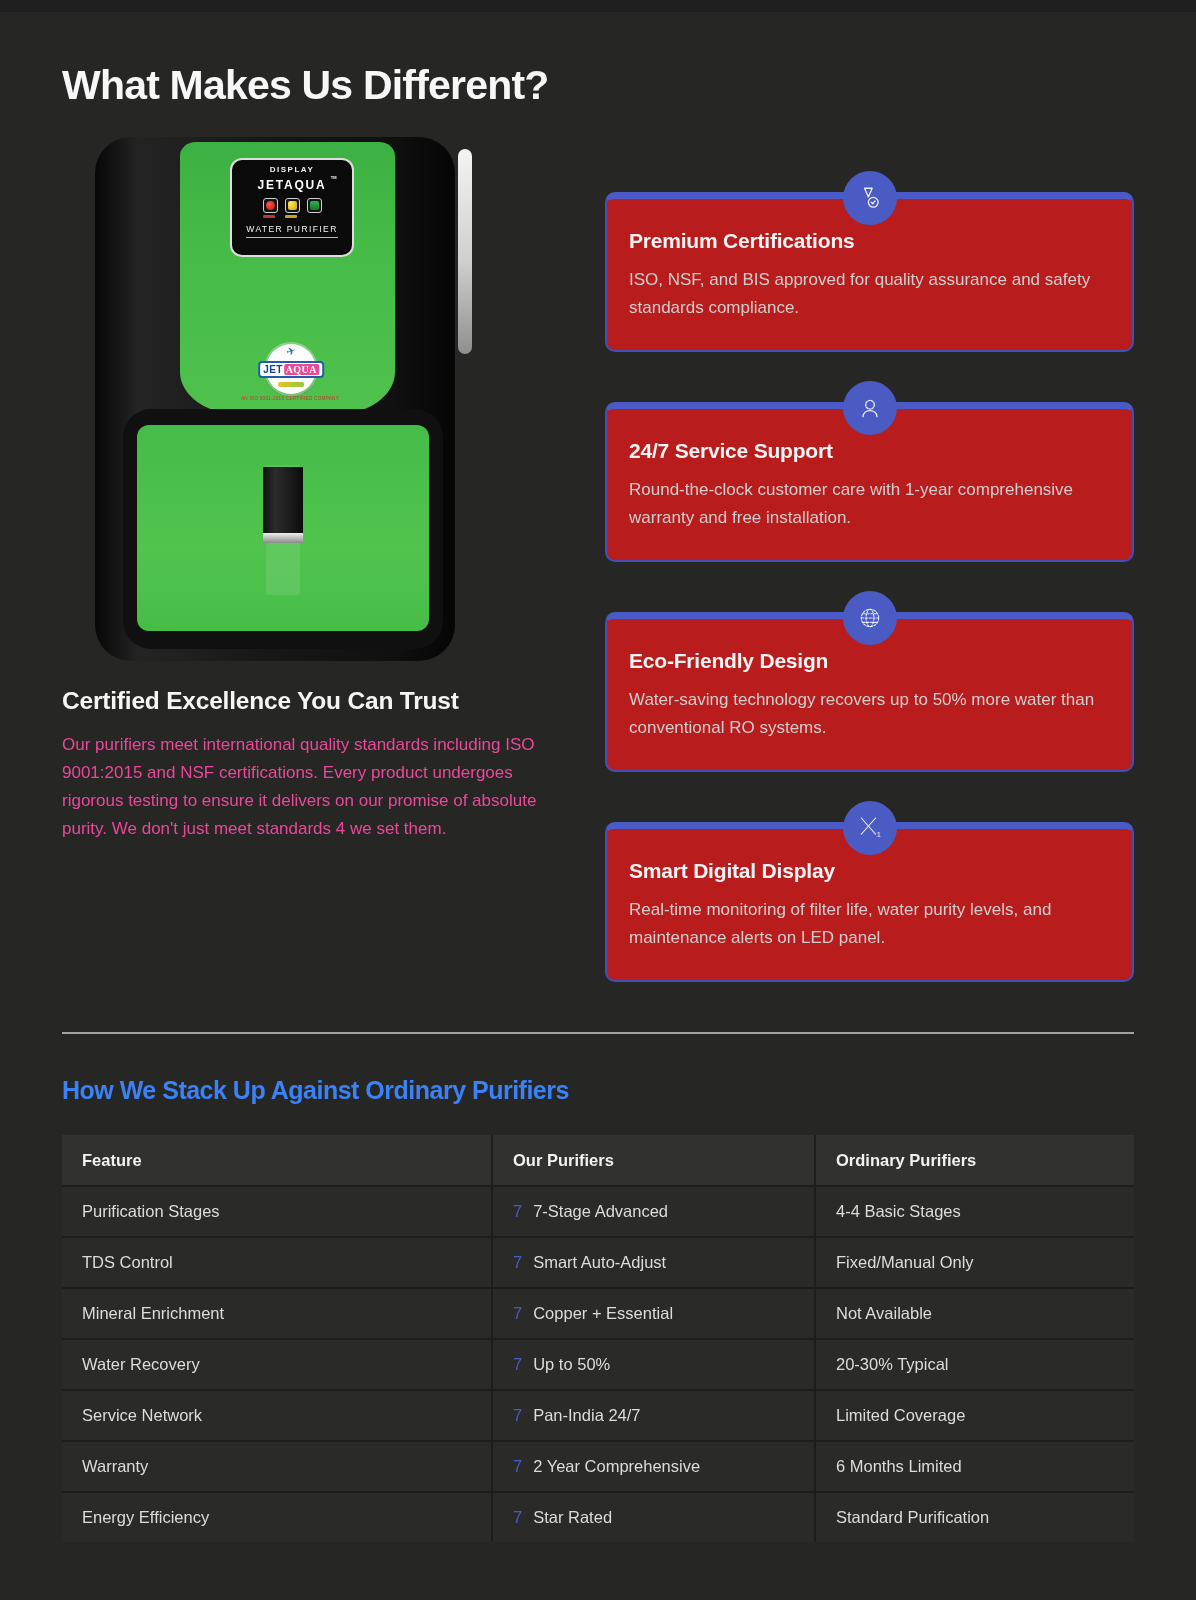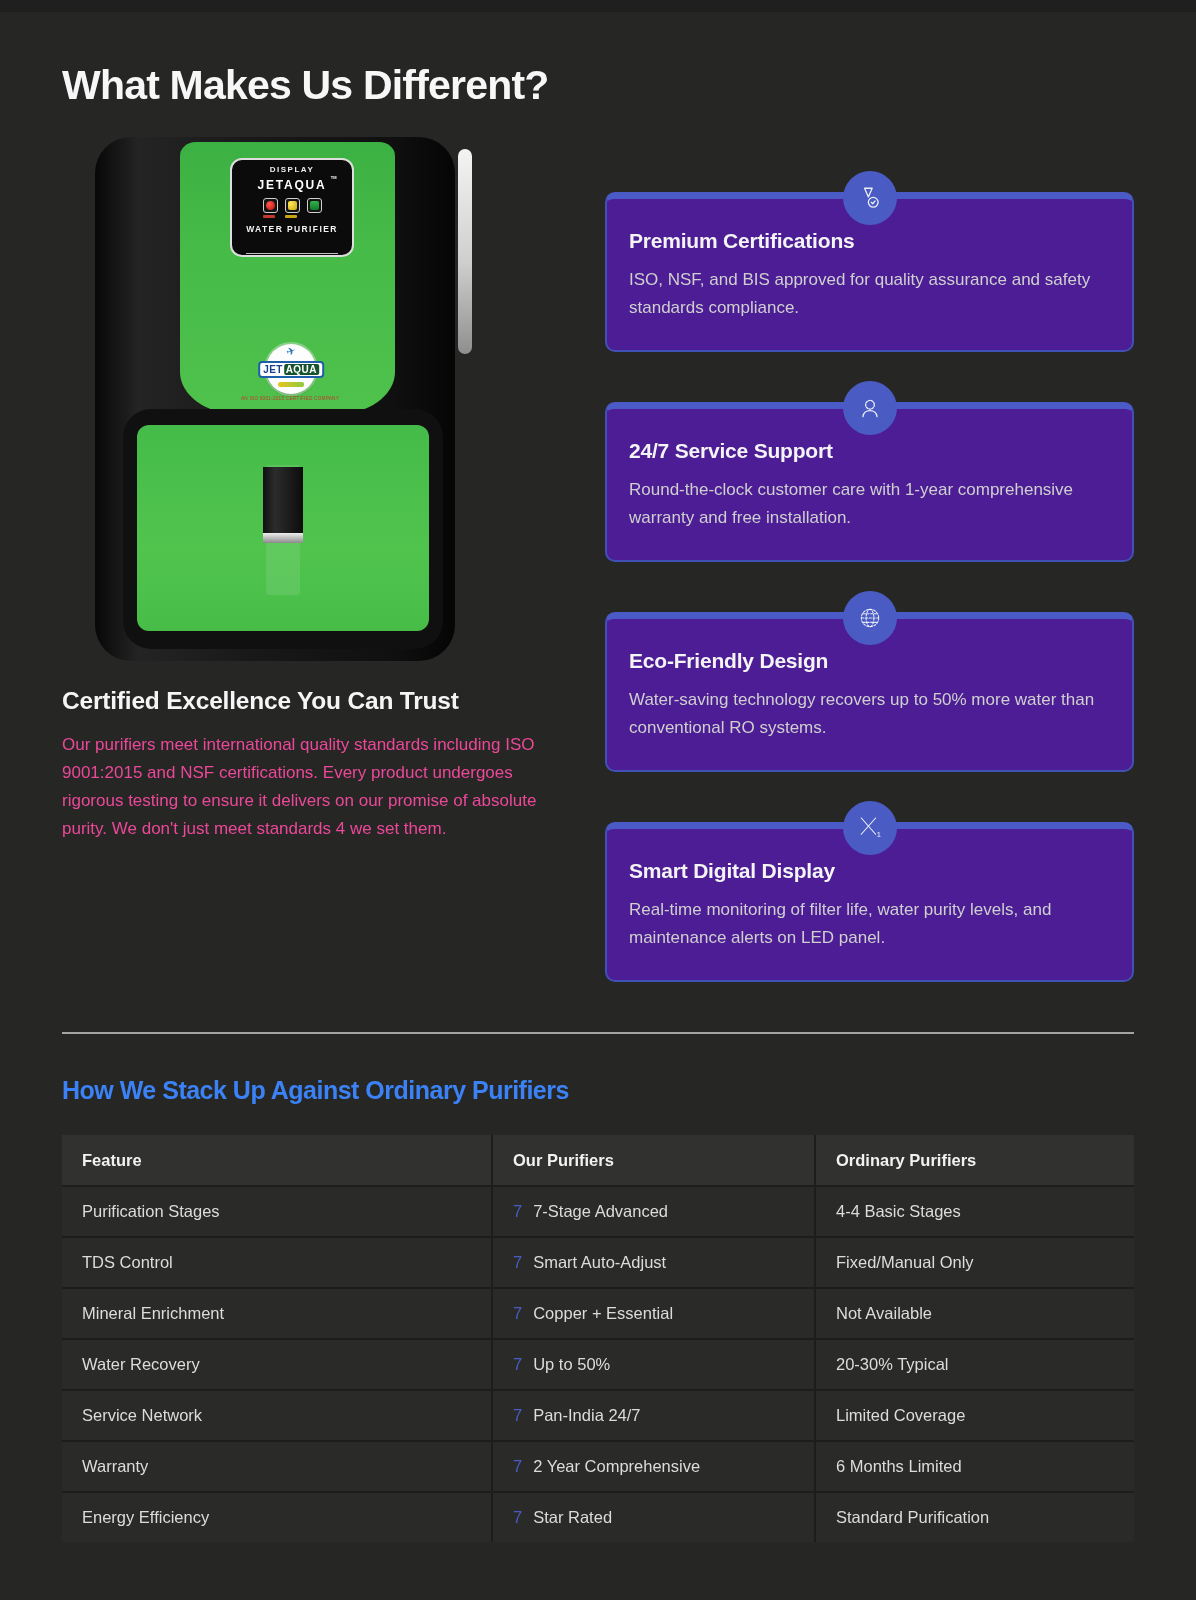--- a/index.html
+++ b/index.html
@@ -46,37 +46,37 @@
   .pf-display-label { font-size:8px; font-weight:bold; letter-spacing:1.5px; color:#eee; }
   .pf-brand { margin-top:4px; font-size:12px; font-weight:bold; letter-spacing:1.8px; color:#fff; position:relative; }
   .pf-brand .tm { position:absolute; top:-3px; right:-10px; font-size:4px; letter-spacing:0; }
   .pf-leds { display:flex; gap:7px; margin-top:6px; }
   .pf-led { width:15px; height:15px; border:1px solid #cfcfcf; border-radius:3px; background:#141414;
             display:flex; align-items:center; justify-content:center; }
   .pf-led .dot-red { width:9px; height:9px; border-radius:50%; background:radial-gradient(circle at 35% 35%, #ff5a4a, #b80f0f); }
   .pf-led .dot-yellow { width:9px; height:9px; border-radius:2px; background:radial-gradient(circle at 30% 30%, #ffe75a, #c9a40e); }
   .pf-led .dot-green { width:9px; height:9px; border-radius:2px; background:linear-gradient(180deg,#35b24a,#117a2a); }
   .pf-led-caption { width:12px; height:3px; border-radius:1px; margin-top:2px; }
-  .pf-type { margin-top:6px; font-size:8.5px; font-weight:bold; letter-spacing:1.4px; color:#f4f4f4;
-             border-bottom:1px solid #bdbdbd; padding-bottom:19px; }
+  .pf-type { margin-top:6px; font-size:8.5px; font-weight:normal; letter-spacing:1.4px; color:#f4f4f4;
+             border-bottom:1px solid #bdbdbd; padding-bottom:3px; }
   .pf-badge { position:absolute; left:140px; top:207px; width:112px; height:56px; }
   .pf-badge-circle {
     position:absolute; left:50%; top:0; transform:translateX(-50%);
     width:50px; height:50px; border-radius:50%; background:#fdfdfd;
     box-shadow:0 0 0 2px rgba(255,255,255,.35), 0 1px 3px rgba(0,0,0,.4);
   }
   .pf-plane { position:absolute; left:50%; top:1px; transform:translateX(-50%) rotate(-18deg);
               font-size:11px; color:#1f6fb5; }
   .pf-pill {
     position:absolute; left:50%; top:17px; transform:translateX(-50%);
     background:#ffffff; border:2px solid #1d5fa8; border-radius:4px;
     padding:1px 3px; font-size:10px; font-weight:bold; letter-spacing:.4px; white-space:nowrap;
   }
   .pf-pill .jet { color:#153f8f; }
-  .pf-pill .aqua { color:#fff; background:#14532d; border-radius:2px; padding:0 2px; margin-left:1px; }
+  .pf-pill .aqua { color:#fff; background:#ec4899; border-radius:2px; padding:0 2px; margin-left:1px;font-family:Liberation Serif, serif; }
   .pf-ribbon { position:absolute; left:50%; top:38px; transform:translateX(-50%);
                width:26px; height:5px; border-radius:2px; background:linear-gradient(90deg,#e8c520,#8fc93d); }
   .pf-iso { position:absolute; left:115px; top:258px; width:160px; text-align:center;
             font-size:6px; color:#c03a2b; transform:scale(.78); letter-spacing:.3px; white-space:nowrap; }
   .pf-lower-frame {
     position:absolute; left:28px; top:272px; width:320px; height:240px;
     background:#101010; border-radius:28px;
   }
   .pf-lower-green {
     position:absolute; left:14px; right:14px; top:16px; bottom:18px;
@@ -89,21 +89,21 @@
             width:40px; height:66px; background:linear-gradient(90deg,#101010,#2c2c2c 30%,#0c0c0c); }
   .pf-tap-band { position:absolute; left:50%; top:108px; transform:translateX(-50%);
                  width:40px; height:10px; background:linear-gradient(180deg,#efefef,#8a8a8a); }
 
   .left-heading { margin-top:20px; font-size:24.5px; font-weight:bold; color:#f5f5f5; letter-spacing:-0.2px; }
   .left-paragraph { margin-top:16px; font-size:17px; line-height:28px; color:#ec4899; max-width:500px; }
 
   
   .feature-card {
     position:relative; border:2px solid #4150b4; border-top:7px solid #4a5bc8;
-    border-radius:10px; background:#4c1d95; padding:30px 24px 11px 22px; min-height:160px;
+    border-radius:10px; background:#b91c1c; padding:30px 24px 11px 22px; min-height:160px;
   }
   .feature-card + .feature-card { margin-top:50px; }
   .icon-circle {
     position:absolute; left:50%; top:-28px; transform:translateX(-50%);
     width:54px; height:54px; border-radius:50%; background:#4a5cc4;
     display:flex; align-items:center; justify-content:center;
   }
   .icon-circle svg { display:block; }
   .card-title { font-size:21px; font-weight:bold; color:#f4f4f4; letter-spacing:-0.2px; }
   .card-desc { margin-top:13px; font-size:17px; line-height:27.5px; color:#cfcfcf; }

